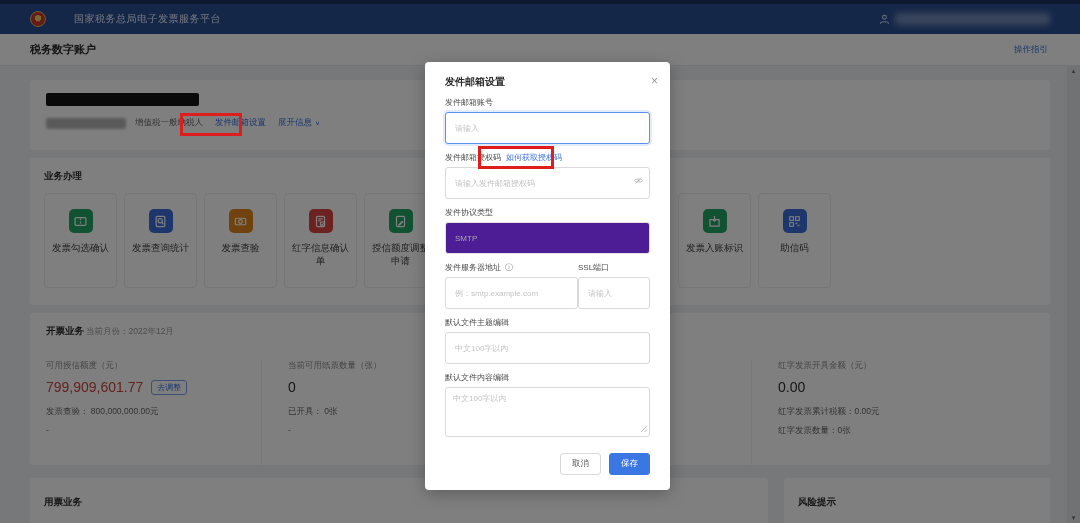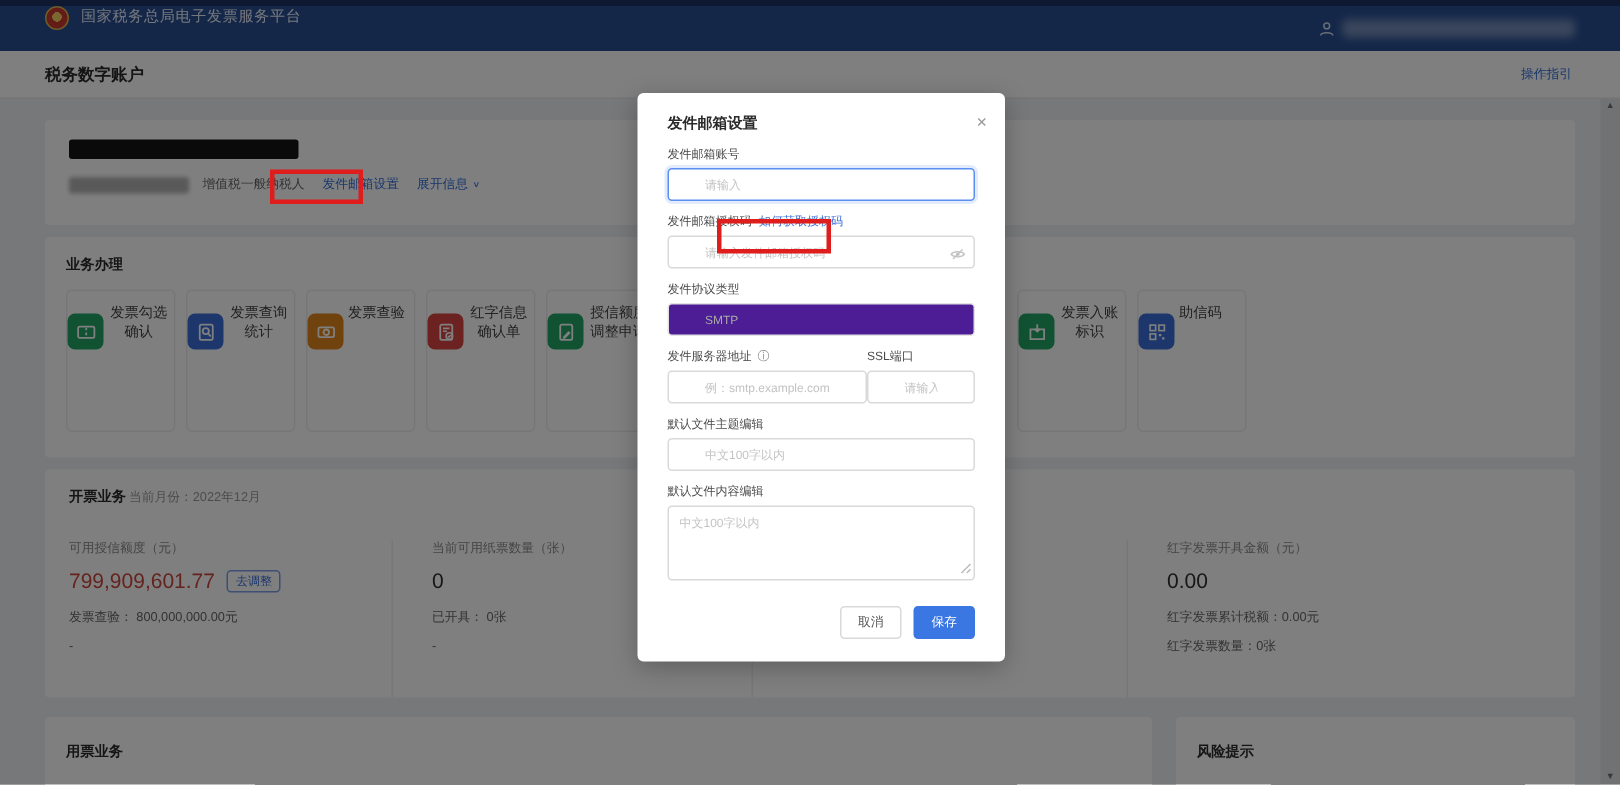--- a/index.html
+++ b/index.html
@@ -7,21 +7,21 @@
   body {
     position:relative; overflow:hidden;
     background:#eef0f3;
     font-family:"Liberation Sans","DejaVu Sans",sans-serif;
     color:#333;
   }
   
   .hdr {
     position:absolute; left:0; top:0; width:1080px; height:34px;
     background:#2a4f92; border-top:4px solid #1c3363;
-    display:flex; padding:0 30px;
+    display:flex; align-items:center; padding:0 30px;gap:20px;
   }
   .emblem {
     width:16px; height:16px; border-radius:50%;
     background:radial-gradient(circle at 50% 45%, #f5d061 0 30%, #c8392e 31% 100%);
     border:1px solid #e4b64c; margin-right:8px; flex:none;
     display:flex; align-items:center; justify-content:center;
     color:#f5d061; font-size:7px; line-height:1;
   }
   .hdr-title { color:#e8eefb; font-size:10px; letter-spacing:.5px; }
   .hdr-user { margin-left:auto; display:flex; align-items:center; gap:5px; }
@@ -48,21 +48,21 @@
   .redact-blur { width:80px; height:11px; background:#b3b3b3; border-radius:2px; filter:blur(1.5px); margin-right:9px; }
   .taxpayer { color:#666; margin-right:12px; }
   .blue-link { color:#3370db; cursor:pointer; }
   .expand { margin-left:12px; display:flex; align-items:center; gap:3px; }
   .caret { font-size:7px; transform:scaleY(.8); }
   
   .biz { left:30px; top:158px; width:1020px; height:147px; padding:12px 14px; }
   .biz-row { display:flex; gap:7px; margin-top:10px; }
   .biz-card {
     width:73px; height:95px; border:1px solid #ededed; border-radius:4px;
-    display:flex; flex-direction:row; cursor:pointer; flex:none;
+    display:flex; flex-direction:column; align-items:center; cursor:pointer; flex:none;
   }
   .biz-ico {
     width:24px; height:24px; border-radius:5px; margin-top:15px; flex:none;
     display:flex; align-items:center; justify-content:center;
   }
   .biz-label {
     margin-top:9px; font-size:9.5px; color:#444; text-align:center;
     line-height:1.35; padding:0 3px;
   }
   .biz-spacer { width:227px; flex:none; }
@@ -101,22 +101,22 @@
     background:#fff; border-radius:4px; box-shadow:0 4px 16px rgba(0,0,0,.25);
     padding:13px 20px 15px;
   }
   .m-head { display:flex; align-items:flex-start; }
   .m-title { font-size:10px; font-weight:bold; color:#2b2b2b; }
   .m-close { margin-left:auto; font-size:12px; color:#999; cursor:pointer; line-height:1; margin-right:-8px; }
   .m-label { font-size:8px; color:#4a4a4a; margin:8px 0 4px; display:flex; align-items:center; }
   .m-label .help { color:#3a6fd8; margin-left:5px; cursor:pointer; }
   .m-label .info { color:#8a8a8a; font-size:8px; margin-left:4px; cursor:pointer; }
   .m-input {
-    width:100%; height:22px; border:1px solid #d9d9d9; border-radius:3px;
-    font-size:8px; padding:0 24px; color:#333; outline:none; background:#fff;
+    width:100%; height:32px; border:1px solid #d9d9d9; border-radius:3px;
+    font-size:8px; padding:0 9px; color:#333; outline:none; background:#fff;
     font-family:"Liberation Sans","DejaVu Sans",sans-serif;
   }
   .m-input::placeholder, .m-textarea::placeholder { color:#c3c3c3; }
   .m-input.focus { border-color:#5b8ff0; box-shadow:0 0 0 2px rgba(70,125,235,.15); }
   .m-input.disabled { background:#4c1d95; color:#a8a8a8; border-color:#e3e3e3; }
   .in-wrap { position:relative; }
   .eye { position:absolute; right:6px; top:5px; cursor:pointer; }
   .row2 { display:flex; gap:0; }
   .row2 .c1 { flex:1; } .row2 .c2 { width:72px; flex:none; }
   .m-textarea {

